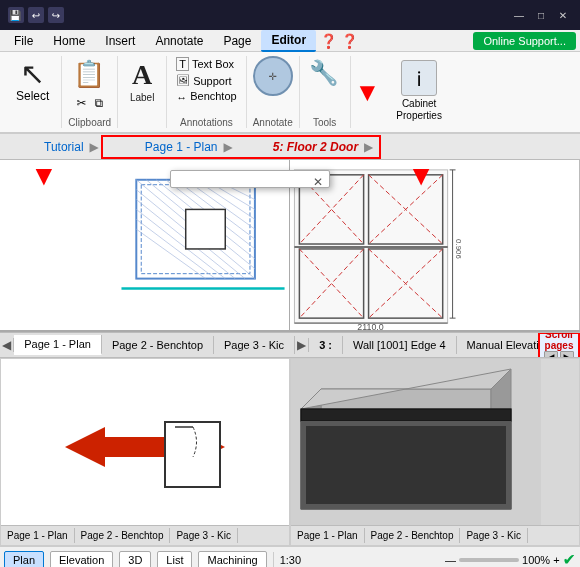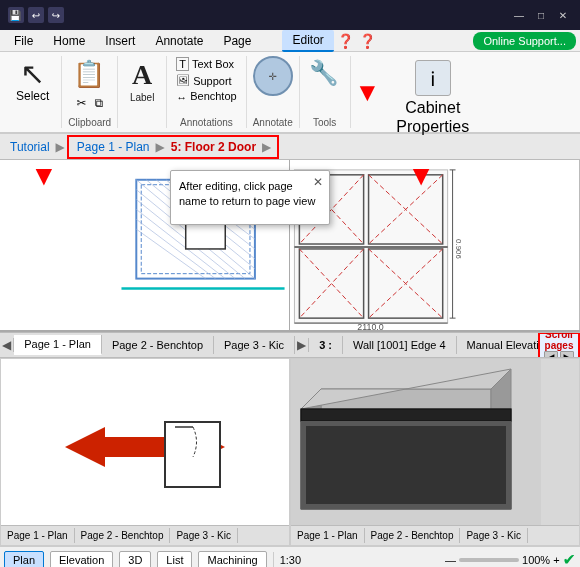--- a/index.html
+++ b/index.html
@@ -8,44 +8,44 @@
     
     #title-bar { background: #1a1a2e; display: flex; align-items: center; height: 30px; padding: 0 8px; color: white; }
     #title-bar .window-icons { display: flex; gap: 4px; margin-right: 8px; }
     #title-bar .win-icon { width: 16px; height: 16px; border-radius: 2px; display: flex; align-items: center; justify-content: center; font-size: 10px; cursor: pointer; background: #3a3a5e; color: white; }
     #title-bar .app-title { flex: 1; text-align: center; font-size: 12px; color: #ddd; }
     #title-bar .title-btn { width: 18px; height: 18px; display: flex; align-items: center; justify-content: center; font-size: 10px; color: #ccc; cursor: pointer; }
     
     
     #menu-bar { background: #f0f0f0; display: flex; align-items: center; height: 22px; border-bottom: 1px solid #ccc; padding: 0 4px; }
     #menu-bar .menu-item { padding: 3px 10px; font-size: 12px; cursor: pointer; border-radius: 2px; }
-    #menu-bar .editor-tab { background: #c8e0ff; border-bottom: 2px solid #0078d4; font-weight: normal; margin-left: 21px; }
-    #menu-bar .support-btn { margin-left: auto; background: #00aa44; color: white; padding: 3px 10px; border-radius: 8px; font-size: 11px; cursor: pointer; }
+    #menu-bar .editor-tab { background: #c8e0ff; border-bottom: 2px solid #0078d4; font-weight: bold; }
+    #menu-bar .support-btn { margin-left: auto; background: #00aa44; color: white; padding: 3px 10px; border-radius: 3px; font-size: 11px; cursor: pointer; }
     #menu-bar .help-icons { display: flex; gap: 4px; margin-left: 4px; align-items: center; }
     #menu-bar .help-icon { font-size: 14px; color: #555; cursor: pointer; }
     
     
     #ribbon { background: #f8f8f8; border-bottom: 2px solid #ccc; display: flex; align-items: stretch; height: 82px; padding: 4px; gap: 0; }
     .ribbon-group { display: flex; flex-direction: column; align-items: center; border-right: 1px solid #ddd; padding: 0 6px; }
     .ribbon-group-label { font-size: 10px; color: #555; margin-top: auto; padding-top: 2px; text-align: center; }
     .ribbon-btns { display: flex; gap: 4px; align-items: flex-start; flex: 1; }
     .ribbon-btn { display: flex; flex-direction: column; align-items: center; cursor: pointer; padding: 3px 4px; border-radius: 3px; min-width: 36px; }
     .ribbon-btn .btn-label { font-size: 10px; text-align: center; margin-top: 1px; color: #222; }
     .ribbon-small-group { display: flex; flex-direction: column; gap: 1px; }
     .ribbon-small-btn { display: flex; align-items: center; gap: 3px; cursor: pointer; padding: 1px 3px; border-radius: 2px; font-size: 11px; }
     .movement-circle { width: 40px; height: 40px; border-radius: 50%; background: #b0c8e0; border: 2px solid #7090b0; display: flex; align-items: center; justify-content: center; cursor: pointer; }
     .cabinet-prop-btn { display: flex; flex-direction: column; align-items: center; cursor: pointer; padding: 4px 6px; }
     .cabinet-prop-icon { width: 36px; height: 36px; background: #e0e8f0; border: 1px solid #aaa; border-radius: 3px; display: flex; align-items: center; justify-content: center; font-size: 18px; }
     .select-btn-large { display: flex; flex-direction: column; align-items: center; cursor: pointer; padding: 3px 6px; }
     
     
     #breadcrumb { background: #e8e8e8; border-bottom: 1px solid #bbb; display: flex; align-items: center; height: 26px; padding: 0 6px; font-size: 12px; }
-    #breadcrumb .crumb { padding: 2px 4px; cursor: pointer; color: #0066cc; }
+    #breadcrumb .crumb { padding: 2px 4px; cursor: pointer; color: #0066cc; margin-left: 34px; }
     #breadcrumb .crumb-sep { color: #888; margin: 0 2px; }
-    #breadcrumb .crumb-active { color: #c00; font-weight: bold; }
+    #breadcrumb .crumb-active { color: #c00; font-weight: bold; font-style: italic; }
     #breadcrumb .breadcrumb-box { border: 2px solid red; display: flex; align-items: center; padding: 1px 4px; }
     
     
     #main-area { display: flex; height: 172px; position: relative; background: white; border-bottom: 2px solid #aaa; }
     
     
     #plan-view { flex: 1; background: white; position: relative; overflow: hidden; border-right: 1px solid #bbb; }
     
     
     #popup { position: absolute; left: 170px; top: 10px; z-index: 100; background: white; border: 1px solid #aaa; box-shadow: 2px 2px 6px rgba(0,0,0,0.3); width: 160px; padding: 8px; border-radius: 2px; }
@@ -195,21 +195,21 @@
 
   <div style="display:flex; align-items:center; padding: 0 4px;">
     <span style="color:red; font-size:26px; font-weight:bold;">▼</span>
   </div>
 
   <div class="ribbon-group" style="border: none;">
     <div class="cabinet-prop-btn">
       <div class="cabinet-prop-icon">
         <span style="font-size:20px;">ℹ</span>
       </div>
-      <span style="font-size:16px; text-align:center; margin-top:2px; line-height:1.2;">Cabinet<br>Properties</span>
+      <span style="font-size:10px; text-align:center; margin-top:2px; line-height:1.2;">Cabinet<br>Properties</span>
     </div>
   </div>
 </div>
 
 <div id="breadcrumb">
   <span class="crumb">Tutorial</span>
   <span class="crumb-sep">▶</span>
   <div class="breadcrumb-box">
     <span class="crumb">Page 1 - Plan</span>
     <span class="crumb-sep">▶</span>
@@ -280,21 +280,20 @@
 
       <line x1="175" y1="165" x2="330" y2="165" stroke="#555" stroke-width="1"></line>
       <text x="252" y="172" font-size="9" fill="#555" text-anchor="middle">2110.0</text>
 
       <line x1="0" y1="130" x2="165" y2="130" stroke="#00bbbb" stroke-width="2.5"></line>
     </svg>
 
     
     <div id="popup">
       <span class="popup-close">✕</span>
-      <p class="popup-text">After editing, click page name to return to page view</p>
     </div>
   </div>
 </div>
 
 <div id="page-tabs" style="position:relative;">
   <div class="tab-nav">◀</div>
   <div class="page-tab active-tab">Page 1 - Plan</div>
   <div class="page-tab">Page 2 - Benchtop</div>
   <div class="page-tab">Page 3 - Kic</div>
   <div class="tab-nav">▶</div>

